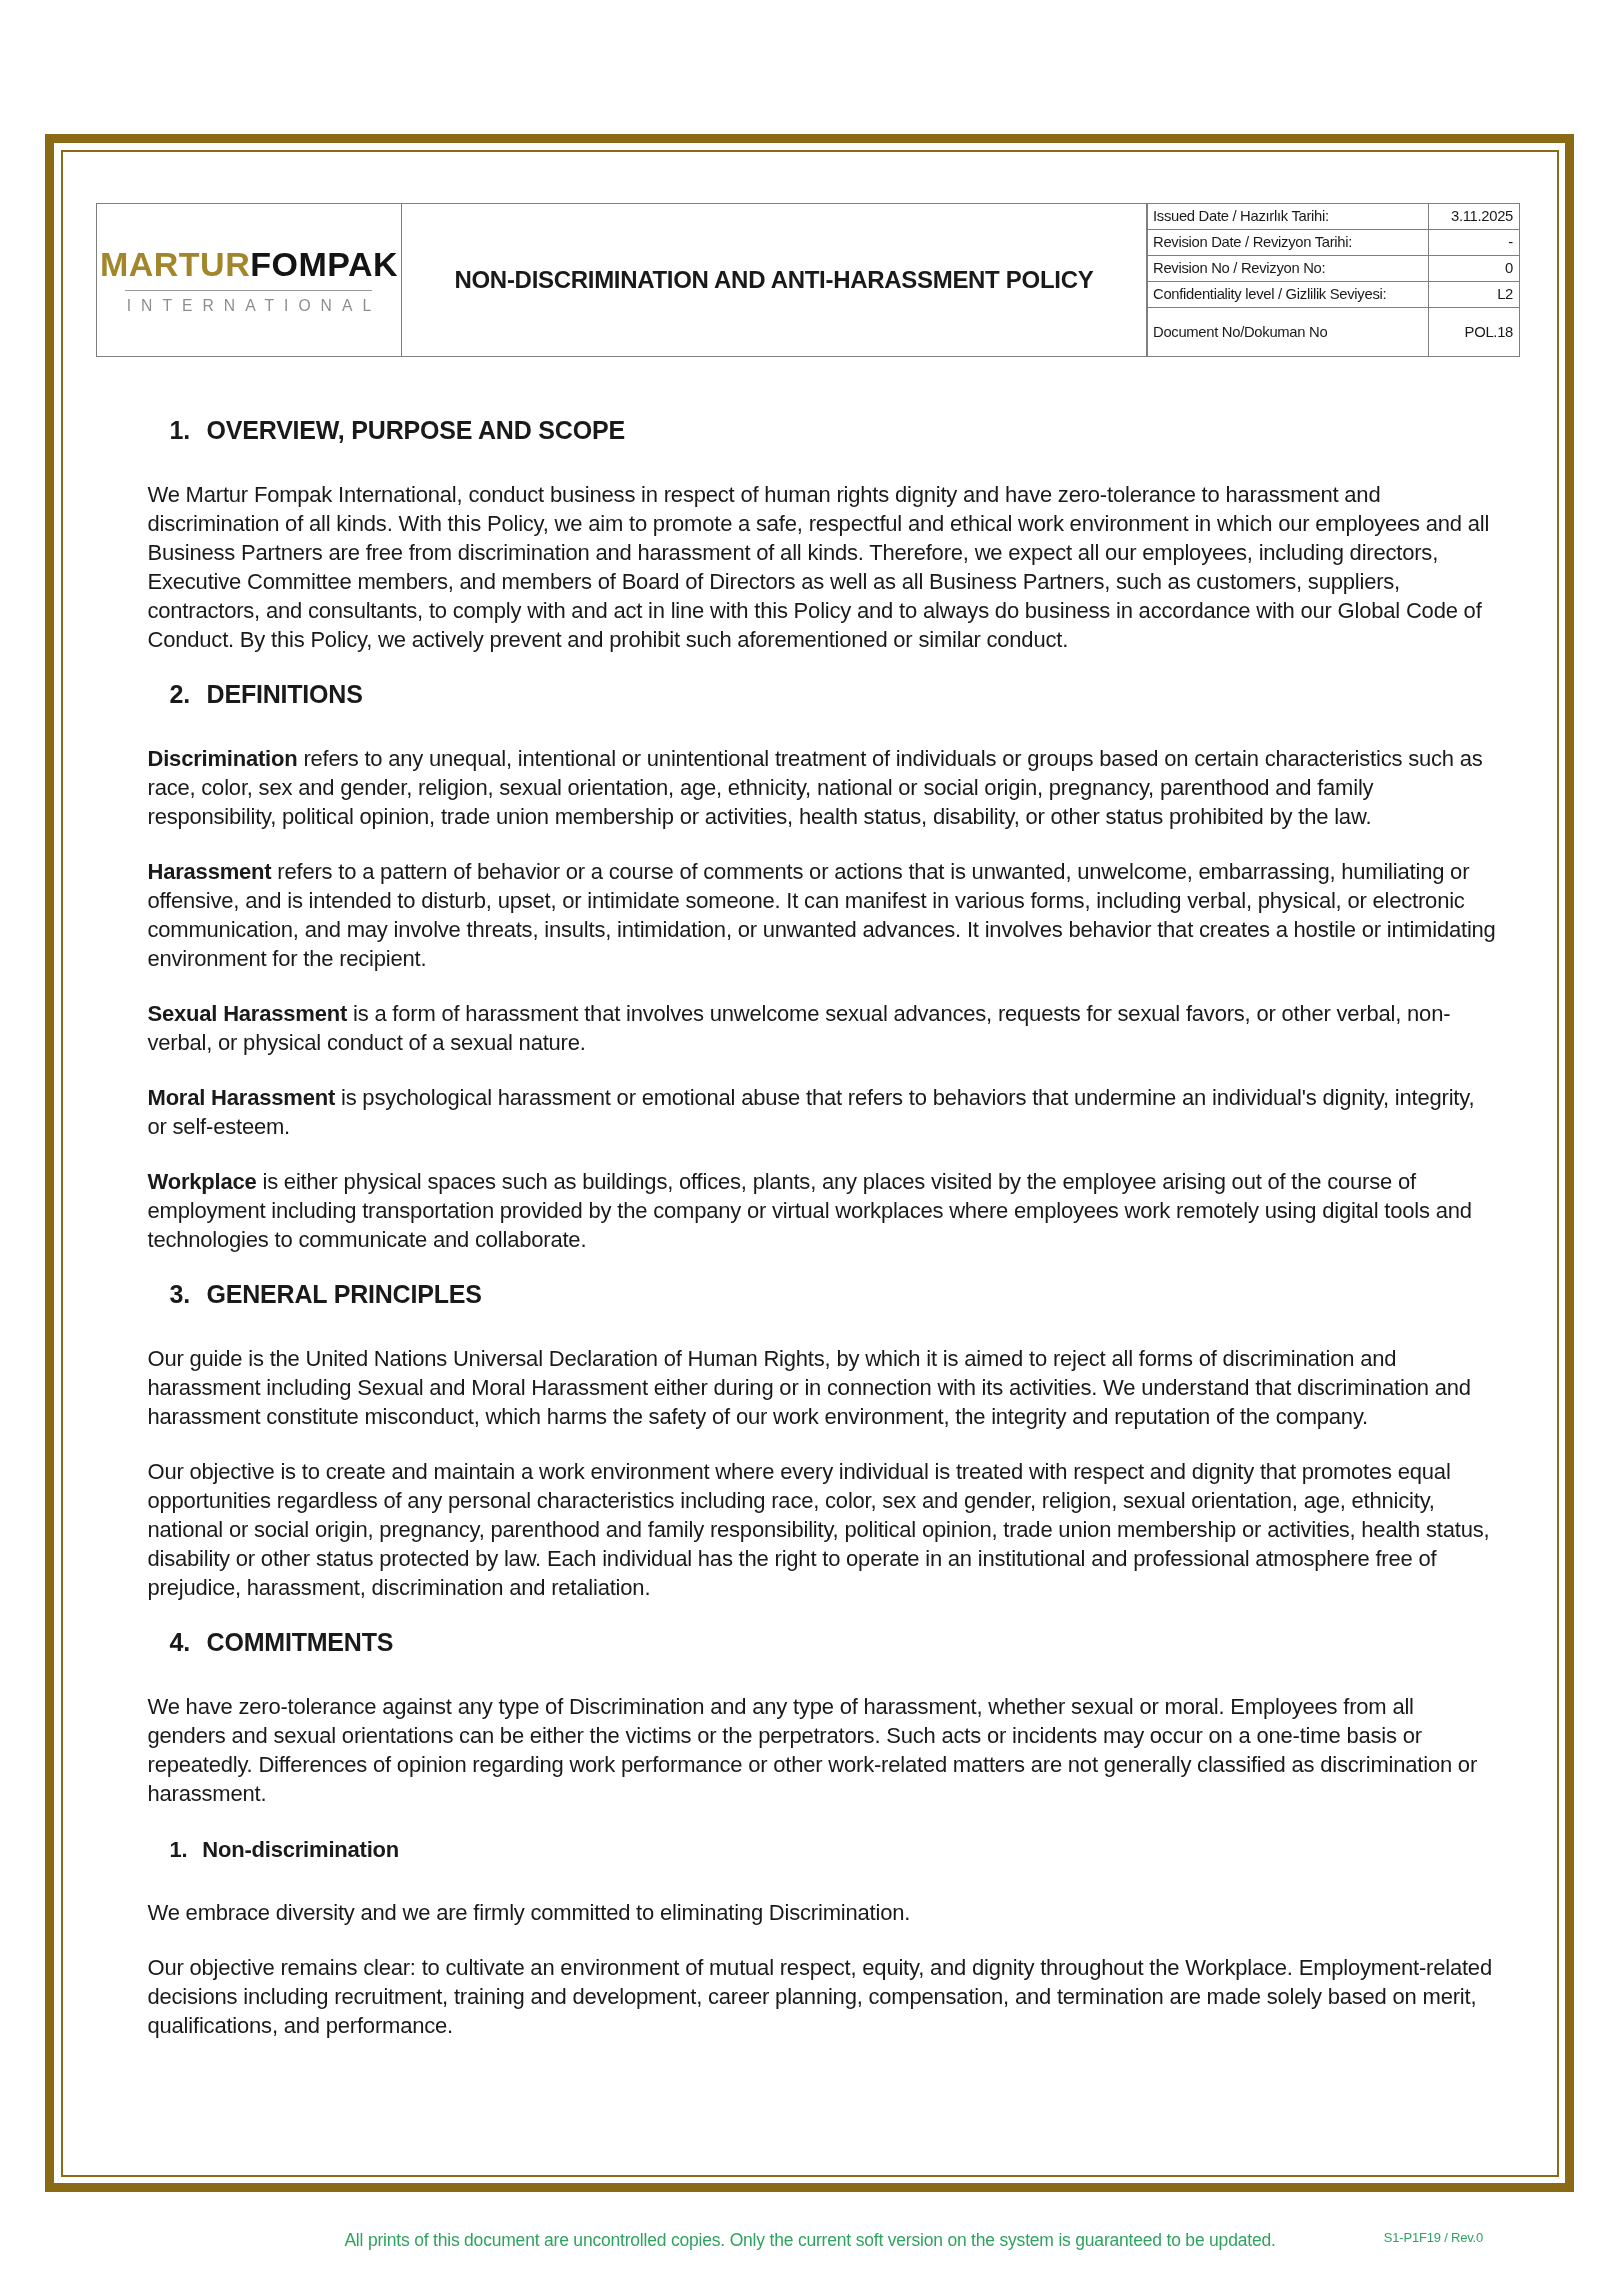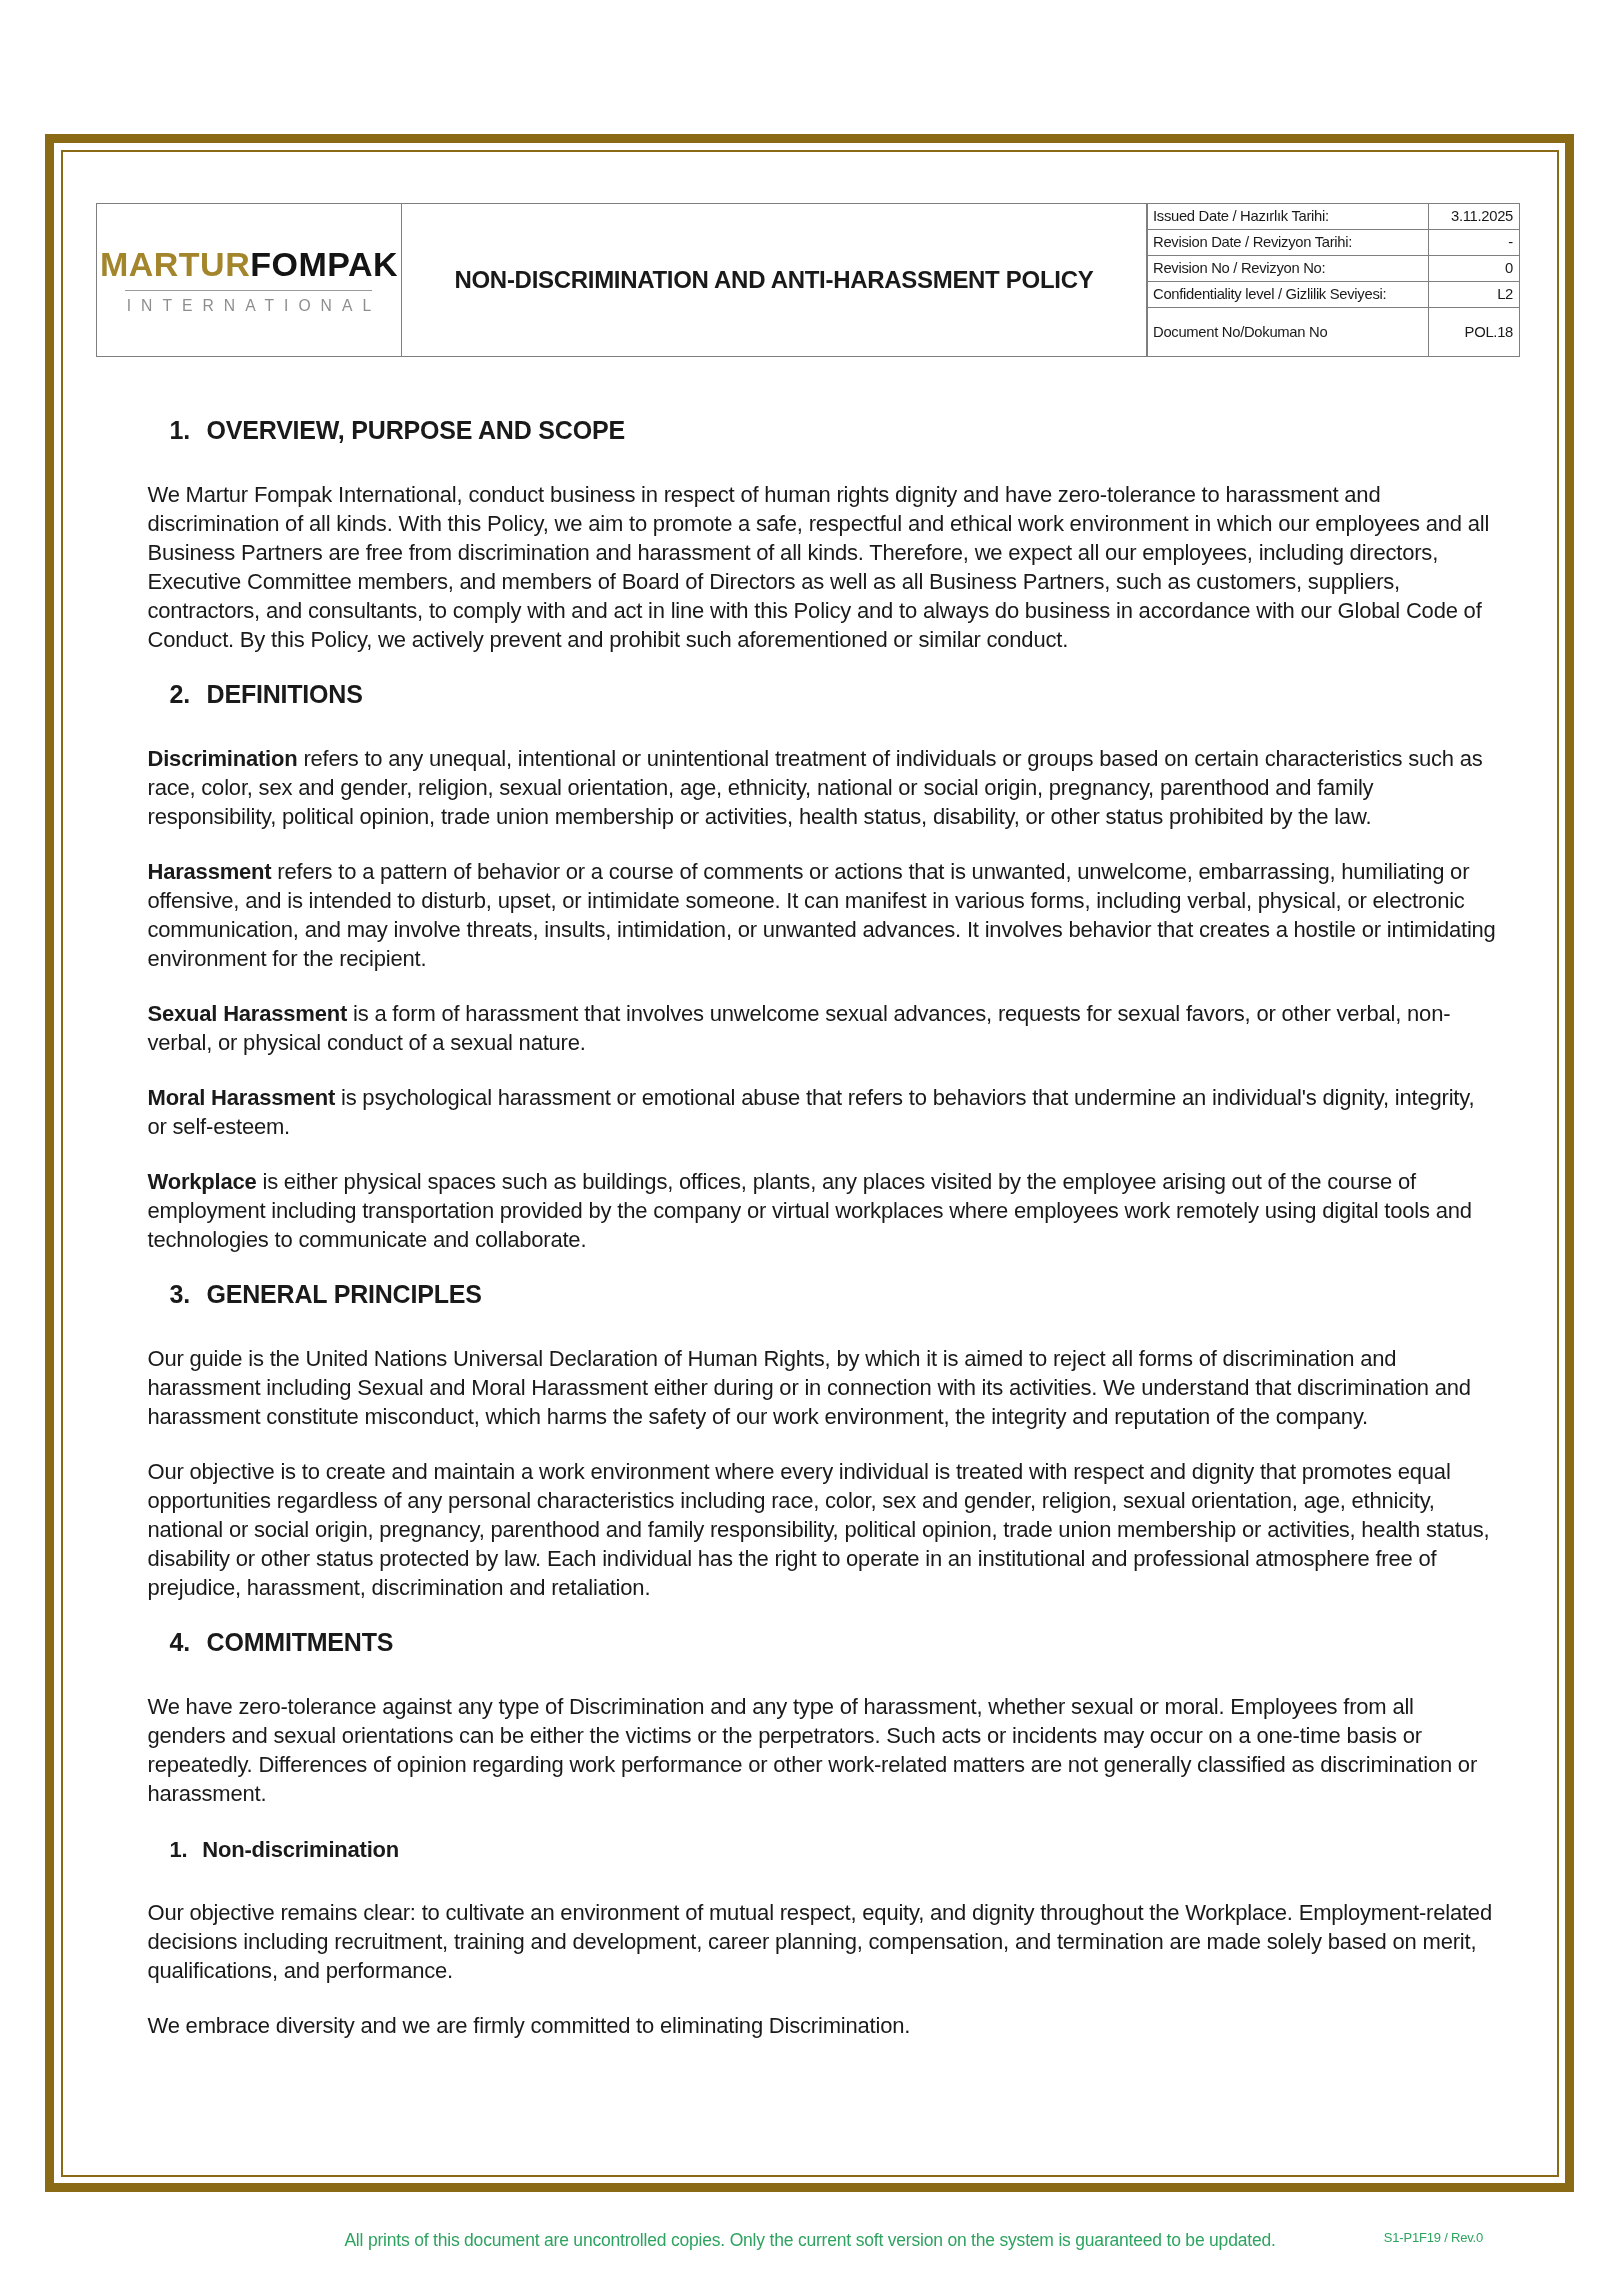--- a/index.html
+++ b/index.html
@@ -179,22 +179,22 @@
           <div class="section-heading">
             <span class="heading-number">4.</span>
             <span class="heading-text">COMMITMENTS</span>
           </div>
           <p class="para">We have zero-tolerance against any type of Discrimination and any type of harassment, whether sexual or moral. Employees from all genders and sexual orientations can be either the victims or the perpetrators. Such acts or incidents may occur on a one-time basis or repeatedly. Differences of opinion regarding work performance or other work-related matters are not generally classified as discrimination or harassment.</p>
 
           <div class="subsection-heading">
             <span class="heading-number">1.</span>
             <span class="heading-text">Non-discrimination</span>
           </div>
+          <p class="para">We embrace diversity and we are firmly committed to eliminating Discrimination.</p>
           <p class="para">Our objective remains clear: to cultivate an environment of mutual respect, equity, and dignity throughout the Workplace. Employment-related decisions including recruitment, training and development, career planning, compensation, and termination are made solely based on merit, qualifications, and performance.</p>
-          <p class="para">We embrace diversity and we are firmly committed to eliminating Discrimination.</p>
 
         </div>
       </div>
     </div>
   </div>
 
   <div class="footer-note">All prints of this document are uncontrolled copies. Only the current soft version on the system is guaranteed to be updated.</div>
   <div class="footer-code">S1-P1F19 / Rev.0</div>
 
 </div>

